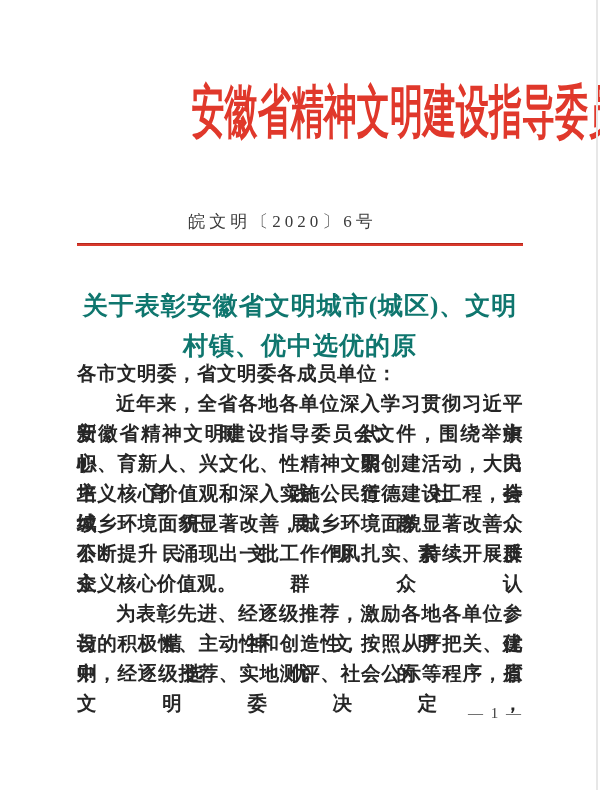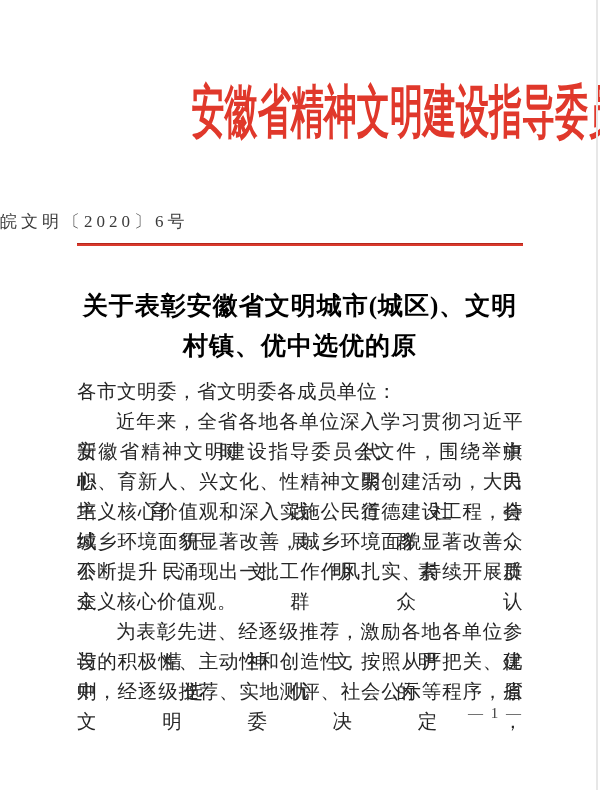--- a/index.html
+++ b/index.html
@@ -32,48 +32,51 @@
     white-space:nowrap;
     letter-spacing:0px;
     transform:scaleX(0.58);
     transform-origin:center center;
     line-height:72px;
     font-family:"Liberation Serif","DejaVu Serif",serif;
   }
   
   .doc-number{
     position:absolute;top:210px;left:0;width:477px;
+    text-align:center;
     font-size:17px;
     letter-spacing:4px;
     color:#3a3a3a;
+    padding-left:44px;
   }
   
   .red-rule{
     position:absolute;top:243px;left:77px;width:446px;height:3px;
     background:#d93a2c;
     border-top:1px solid #b5271d;
     box-sizing:border-box;
   }
   
   .doc-title{
     position:absolute;top:286px;left:40px;width:520px;
     text-align:center;
     font-size:25px;
     font-weight:bold;
-    color:#000000;
+    color:#0f766e;
     line-height:40px;
     letter-spacing:1px;
     font-family:Liberation Serif, serif;
   }
   
   .doc-body{
-    position:absolute;top:377px;left:77px;width:446px;
+    position:absolute;top:359px;left:77px;width:446px;
     font-size:19.5px;
     color:#262626;
     letter-spacing:0.5px;
+    font-weight:bold;
   }
   .bline{
     height:30px;
     line-height:30px;
     white-space:nowrap;
     text-align:left;
   }
   .bline.j{
     white-space:normal;
     text-align:justify;

